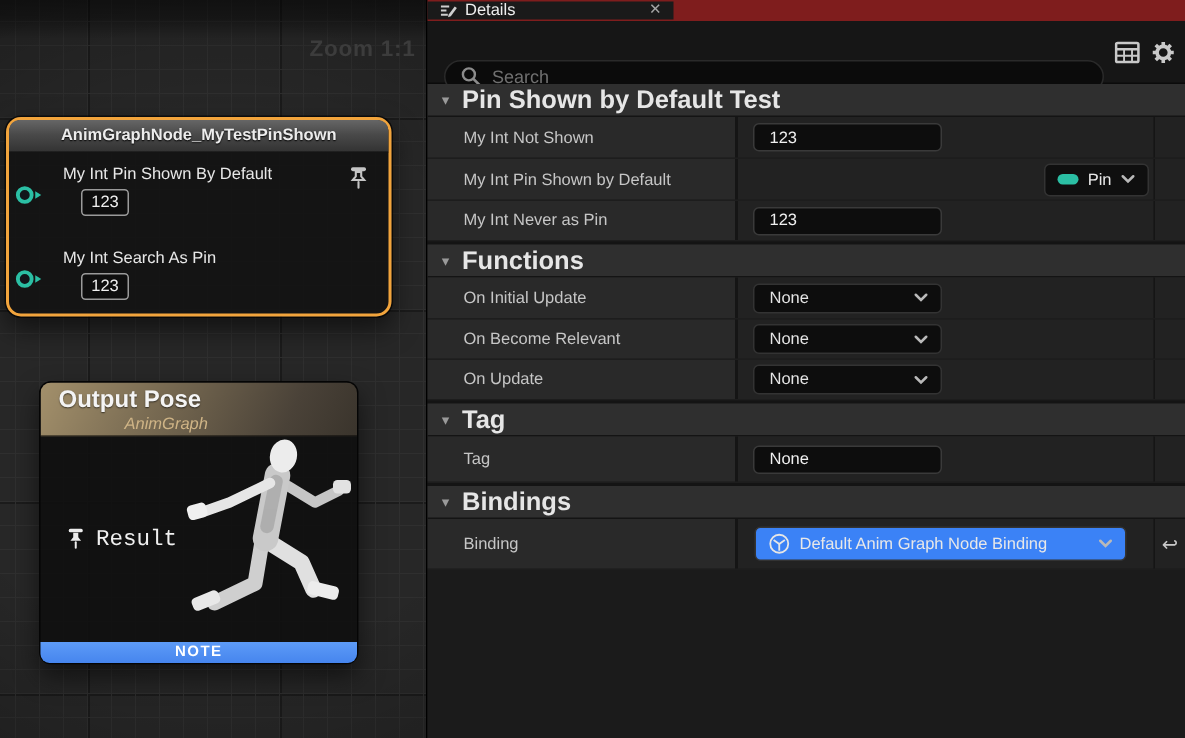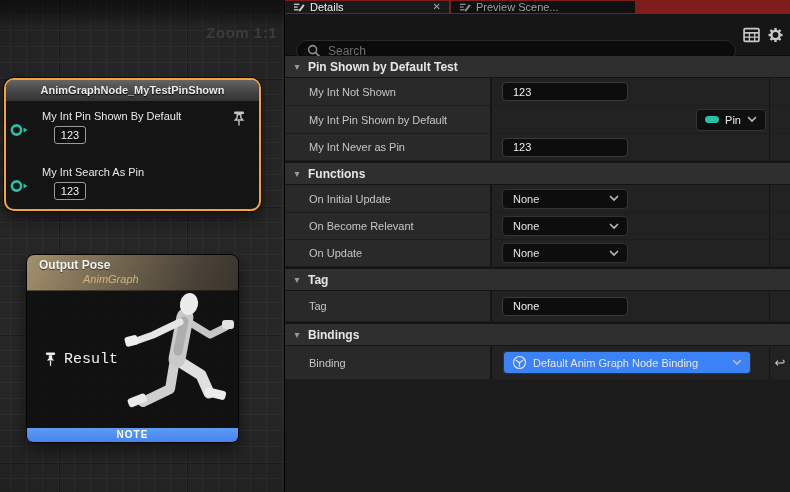--- a/index.html
+++ b/index.html
@@ -39,21 +39,21 @@
     border:1px solid #9a9a9a;border-radius:3px;background:rgba(10,10,10,.65);
     color:#f0f0f0;font-size:11px;text-align:center;}
   .tack{position:absolute;right:12px;top:30px;width:16px;height:18px;}
 
   
   .node2{left:26px;top:254px;width:211px;height:187px;border-radius:8px;
     background:rgba(16,16,16,.9);border:1px solid #050505;}
   .node2-header{height:36px;border-radius:7px 7px 0 0;padding:3px 0 0 12px;box-sizing:border-box;
     background:linear-gradient(115deg,#a3906b 0,#7a6c53 35%,#4a4238 78%,#3a342c 100%);
     border-bottom:1px solid rgba(0,0,0,.5);}
-  .node2-title{font-size:12px;font-weight:bold;color:#f4f4f4;text-shadow:0 1px 1px rgba(0,0,0,.6);}
+  .node2-title{font-size:16px;font-weight:bold;color:#f4f4f4;text-shadow:0 1px 1px rgba(0,0,0,.6);}
   .node2-sub{font-size:11px;font-style:italic;color:#cfb486;margin-top:1px;margin-left:44px;}
   .node2-body{position:relative;height:137px;overflow:hidden;}
   .mannequin{position:absolute;inset:0;}
   .result-pin{position:absolute;left:16px;top:60px;display:flex;align-items:center;gap:6px;}
   .result-pin svg{width:15px;height:17px;}
   .result-label{font-size:15px;color:#f0f0f0;font-family:Liberation Mono, monospace;}
   .note-bar{height:14px;line-height:14px;background:linear-gradient(180deg,#5d9bf7,#4685ee);
     border-radius:0 0 6px 6px;text-align:center;color:#fff;font-size:10px;font-weight:bold;
     letter-spacing:1px;}
 
@@ -70,21 +70,21 @@
     padding:0 6px 0 11px;border-bottom:1px solid #0b0b0b;box-sizing:border-box;gap:7px;}
   .search{flex:1;height:22px;border-radius:12px;background:#0b0b0b;border:1px solid #2a2a2a;
     display:flex;align-items:center;padding:0 10px;gap:7px;box-sizing:border-box;margin-top:33px;}
   .search .ph{color:#707070;font-size:12px;}
   .tool-icon{width:17px;height:16px;flex:0 0 auto;}
 
   .rows{flex:1;display:flex;flex-direction:column;min-height:0;}
   .cat{height:22px;flex:0 0 22px;background:#2f2f2f;display:flex;align-items:center;
     border-bottom:1px solid #141414;box-sizing:border-box;}
   .cat .arrow{width:16px;text-align:center;color:#9a9a9a;font-size:10px;margin-left:4px;}
-  .cat .cat-label{font-size:12px;font-weight:bold;color:#e6e6e6;margin-left:3px;}
+  .cat .cat-label{font-size:17px;font-weight:bold;color:#e6e6e6;margin-left:3px;}
   .gap{height:2px;flex:0 0 2px;background:#141414;}
   .prow{display:flex;align-items:stretch;border-bottom:1px solid #1d1d1d;box-sizing:border-box;}
   .pname{width:205px;flex:0 0 205px;background:#292929;display:flex;align-items:center;
     padding-left:24px;box-sizing:border-box;font-size:11px;color:#c6c6c6;}
   .pval{flex:1;background:#222;border-left:2px solid #151515;display:flex;align-items:center;min-width:0;}
   .pextra{width:20px;flex:0 0 20px;background:#222;border-left:1px solid #151515;
     display:flex;align-items:center;justify-content:center;}
   .h28{height:28px;flex:0 0 28px;} .h27{height:27px;flex:0 0 27px;}
   .h31{height:31px;flex:0 0 31px;} .h34{height:34px;flex:0 0 34px;}
 
@@ -179,31 +179,20 @@
           <g stroke="#cfcfcf" stroke-width="1.4">
               <line x1="1" y1="2.5" x2="7" y2="2.5"></line>
               <line x1="1" y1="5.5" x2="5" y2="5.5"></line>
               <line x1="1" y1="8.5" x2="6" y2="8.5"></line>
             </g>
           <path d="M6.5 8.5 L11 2.5 L12.6 3.7 L8.2 9.7 L6.2 10.3 Z" fill="#cfcfcf"></path>
         </svg>
         <span>Details</span>
         <span class="close">✕</span>
       </div>
-      <div class="tab inactive">
-        <svg viewBox="0 0 13 12">
-          <g stroke="#8f8f8f" stroke-width="1.4">
-              <line x1="1" y1="2.5" x2="7" y2="2.5"></line>
-              <line x1="1" y1="5.5" x2="5" y2="5.5"></line>
-              <line x1="1" y1="8.5" x2="6" y2="8.5"></line>
-            </g>
-          <path d="M6.5 8.5 L11 2.5 L12.6 3.7 L8.2 9.7 L6.2 10.3 Z" fill="#8f8f8f"></path>
-        </svg>
-        <span>Preview Scene...</span>
-      </div>
     </div>
 
     <div class="toolbar">
       <div class="search">
         <svg width="14" height="14" viewBox="0 0 14 14">
           <circle cx="5.6" cy="5.6" r="4" fill="none" stroke="#8c8c8c" stroke-width="1.6"></circle>
           <line x1="8.6" y1="8.6" x2="12.6" y2="12.6" stroke="#8c8c8c" stroke-width="1.8" stroke-linecap="round"></line>
         </svg>
         <span class="ph">Search</span>
       </div>

